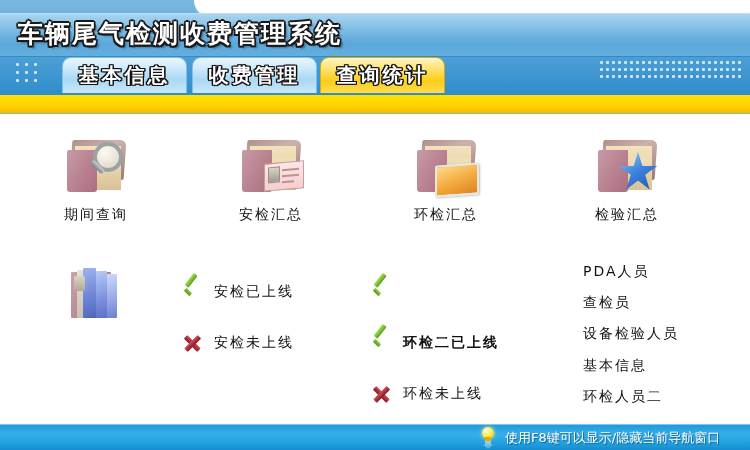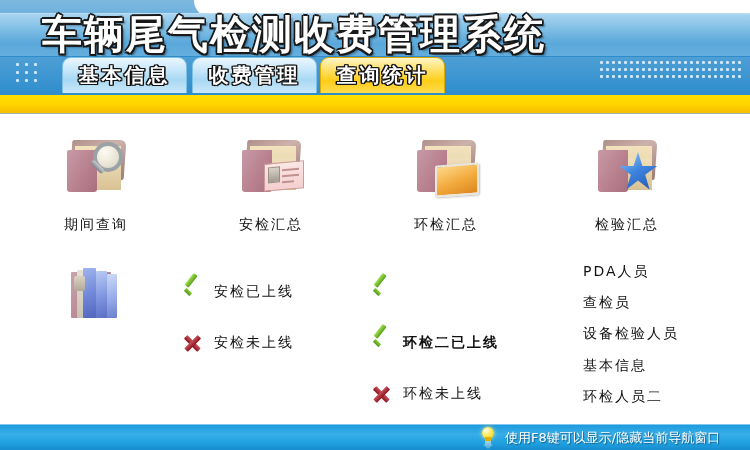--- a/index.html
+++ b/index.html
@@ -21,31 +21,30 @@
     background:#ffffff;border-radius:0 0 0 18px;
   }
   .title-band{
     position:absolute;left:0;top:13px;width:750px;height:42px;
     background:linear-gradient(180deg,#a9d4ef 0%,#86c2e7 30%,#5aa8da 70%,#64aedd 100%);
     border-top:1px solid #bcdff4;border-bottom:1px solid #2e8cca;
   }
   .title-text{
     position:absolute;left:18px;top:13px;height:56px;line-height:42px;
     font-family:"DejaVu Sans","Liberation Sans",sans-serif;
-    font-size:40px;font-weight:bold;letter-spacing:2px;
+    font-size:25px;font-weight:bold;letter-spacing:2px;
     color:#ffffff;
     -webkit-text-stroke:0px;
     text-shadow:
       -1.5px -1.5px 0 #1a1a1a, 1.5px -1.5px 0 #1a1a1a,
       -1.5px  1.5px 0 #1a1a1a, 1.5px  1.5px 0 #1a1a1a,
        0px -1.6px 0 #1a1a1a, 0px 1.6px 0 #1a1a1a,
       -1.6px 0px 0 #1a1a1a, 1.6px 0px 0 #1a1a1a,
        3px 3px 2px rgba(20,40,60,.45);
     white-space:nowrap;
-    margin-left:24px;
   }
   .tabbar{position:absolute;left:0;top:55px;width:750px;height:40px;}
   .dots-left{position:absolute;left:16px;top:8px;width:30px;height:24px;}
   .dots-right{position:absolute;left:600px;top:6px;width:140px;height:26px;}
   .dot{position:absolute;width:3px;height:3px;background:#cfe7f7;border-radius:1px;}
 
   .tab{
     position:absolute;top:2px;height:36px;
     border-radius:9px 9px 0 0;
     box-sizing:border-box;
@@ -72,21 +71,21 @@
     position:absolute;left:0;top:95px;width:750px;height:18px;
     background:linear-gradient(180deg,#ffe000 0%,#ffd400 55%,#f5bc00 100%);
     border-bottom:1px solid #9fb3ad;
   }
 
   
   .main{position:absolute;left:0;top:114px;width:750px;height:310px;background:#ffffff;}
 
   .folder-item{position:absolute;width:120px;text-align:center;cursor:pointer;}
   .folder-item .cap{
-    margin-top:18px;font-family:"DejaVu Sans","Liberation Sans",sans-serif;
+    margin-top:8px;font-family:"DejaVu Sans","Liberation Sans",sans-serif;
     font-size:14px;color:#111;letter-spacing:2px;white-space:nowrap;
   }
   .ficon{position:relative;width:66px;height:62px;margin:0 auto;}
 
   
   .fold-back{position:absolute;left:8px;top:4px;width:54px;height:40px;
     background:linear-gradient(150deg,#b08f8a 0%,#cdb2ab 40%,#9c7a76 100%);
     transform:skewX(-4deg);border-radius:2px 6px 2px 2px;}
   .fold-inner{position:absolute;left:12px;top:10px;width:46px;height:36px;
     background:linear-gradient(180deg,#f2e2bd 0%,#e2cd9e 100%);}

